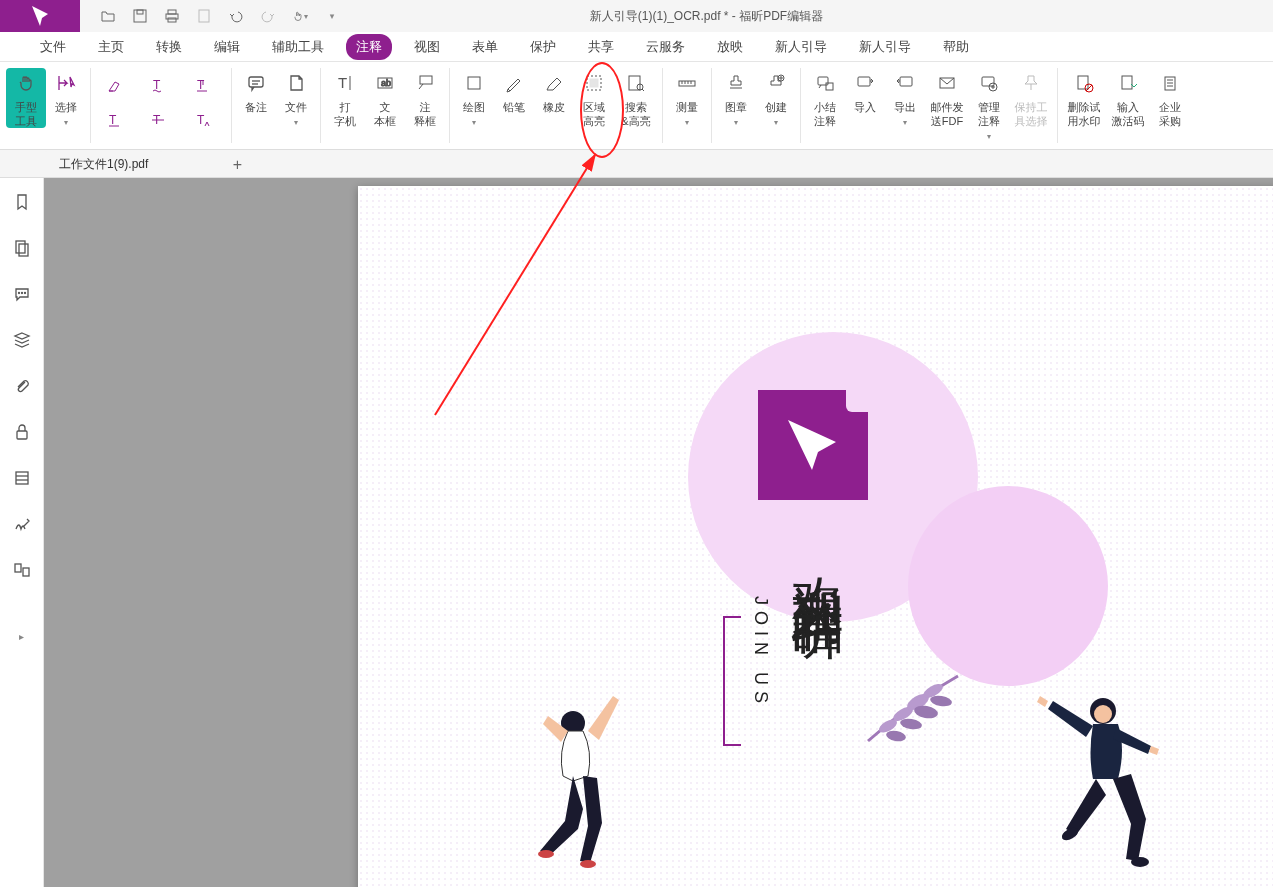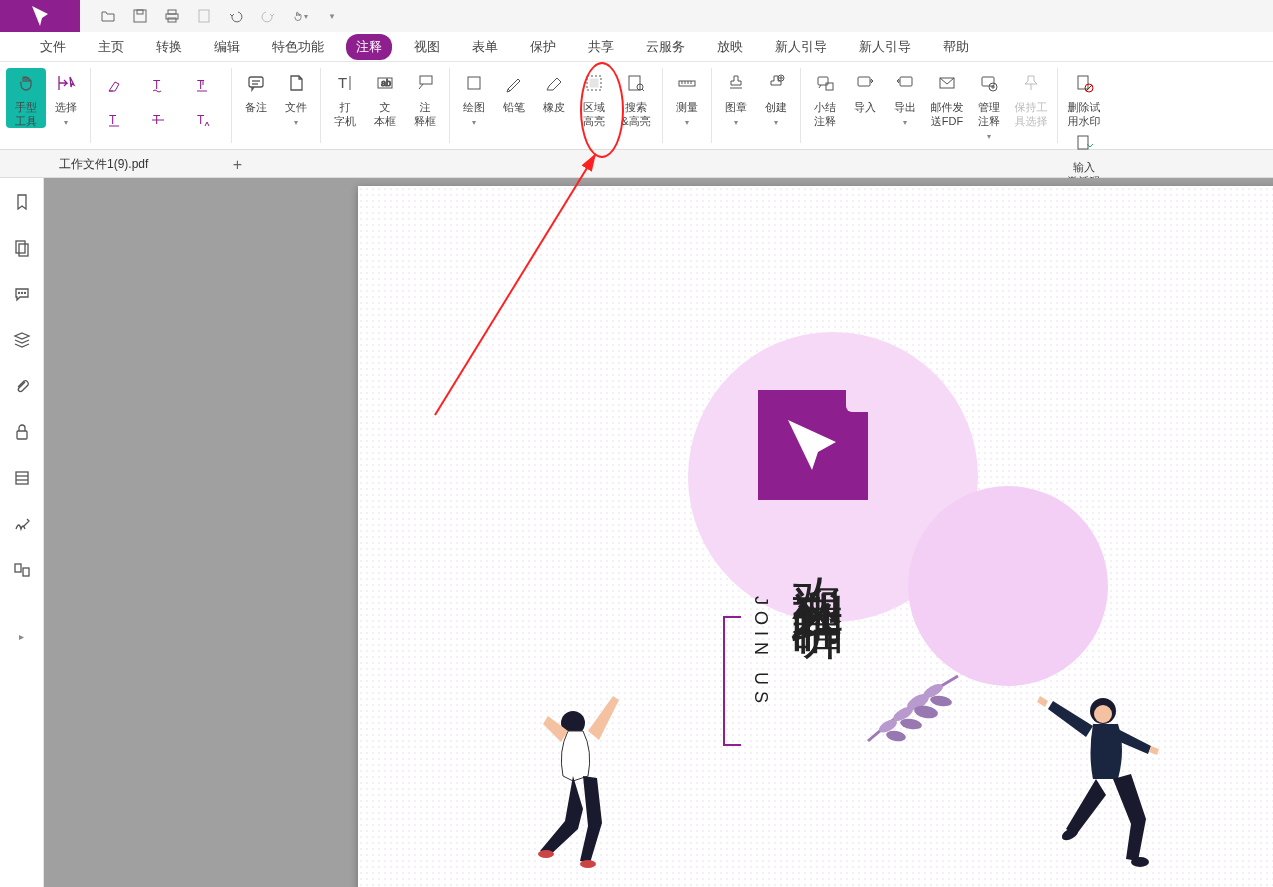--- a/index.html
+++ b/index.html
@@ -7,21 +7,21 @@
   .titlebar { height: 32px; background: linear-gradient(to right, #8e1f8e 0%, #8e1f8e 80px, #f5f5f5 80px); display: flex; align-items: center; }
   .titlebar .logo { width: 80px; height: 32px; display: flex; align-items: center; justify-content: center; }
   .titlebar .qat { display: flex; align-items: center; gap: 16px; padding-left: 20px; }
   .titlebar .qat-icon { width: 16px; height: 16px; display: flex; align-items: center; justify-content: center; color: #666; }
   .titlebar .title { flex: 1; text-align: center; color: #555; font-size: 12px; padding-right: 200px; }
   .menubar { height: 30px; background: #fff; display: flex; align-items: center; padding-left: 30px; gap: 12px; border-bottom: 1px solid #e5e5e5; }
   .menu-item { padding: 4px 10px; color: #444; cursor: pointer; font-size: 13px; border-radius: 12px; }
   .menu-item.active { background: #8e1f8e; color: #fff; }
   .ribbon { height: 88px; background: #fff; display: flex; align-items: stretch; padding: 6px 2px; border-bottom: 1px solid #ddd; }
   .ribbon-group { display: flex; align-items: flex-start; border-right: 1px solid #e5e5e5; padding: 0 4px; }
-  .ribbon-group:last-child { border-right: none; flex-direction: column; }
+  .ribbon-group:last-child { border-right: none; }
   .rbtn { display: flex; flex-direction: column; align-items: center; justify-content: flex-start; width: 40px; padding-top: 4px; cursor: pointer; color: #444; font-size: 11px; line-height: 14px; text-align: center; }
   .rbtn.wide { width: 44px; }
   .rbtn .ricon { width: 22px; height: 22px; margin-bottom: 6px; display: flex; align-items: center; justify-content: center; color: #555; }
   .rbtn .ricon.purple { color: #8e1f8e; }
   .rbtn.disabled { color: #bbb; }
   .rbtn.disabled .ricon { color: #bbb; }
   .rbtn .chev { font-size: 8px; margin-top: 2px; color: #888; }
   .rbtn-small-col { display: flex; flex-direction: column; justify-content: space-around; height: 70px; padding: 0 8px; }
   .rbtn-small { width: 28px; height: 20px; display: flex; align-items: center; justify-content: center; color: #8e1f8e; cursor: pointer; }
   .rbtn.selected { background: #14b8a6; border-radius: 4px; }
@@ -96,28 +96,29 @@
         </svg>
       </span>
     <span class="qat-icon">
         <svg width="16" height="16" viewBox="0 0 16 16" fill="none" stroke="#666">
           <path d="M6 8 V4 a1 1 0 0 1 2 0 V8 M8 6 a1 1 0 0 1 2 0 V8 M10 7 a1 1 0 0 1 2 0 V10 a4 4 0 0 1 -8 0 V9"></path>
         </svg>
         <span style="font-size:8px;color:#888">▾</span>
       </span>
     <span class="qat-icon" style="font-size:9px;color:#888">▾</span>
   </div>
+  <div class="title">新人引导(1)(1)_OCR.pdf * - 福昕PDF编辑器</div>
 </div>
 
 <div class="menubar">
   <span class="menu-item">文件</span>
   <span class="menu-item">主页</span>
   <span class="menu-item">转换</span>
   <span class="menu-item">编辑</span>
-  <span class="menu-item">特色功能</span>
+  <span class="menu-item">辅助工具</span>
   <span class="menu-item active">注释</span>
   <span class="menu-item">视图</span>
   <span class="menu-item">表单</span>
   <span class="menu-item">保护</span>
   <span class="menu-item">共享</span>
   <span class="menu-item">云服务</span>
   <span class="menu-item">放映</span>
   <span class="menu-item">新人引导</span>
   <span class="menu-item">新人引导</span>
   <span class="menu-item">帮助</span>

